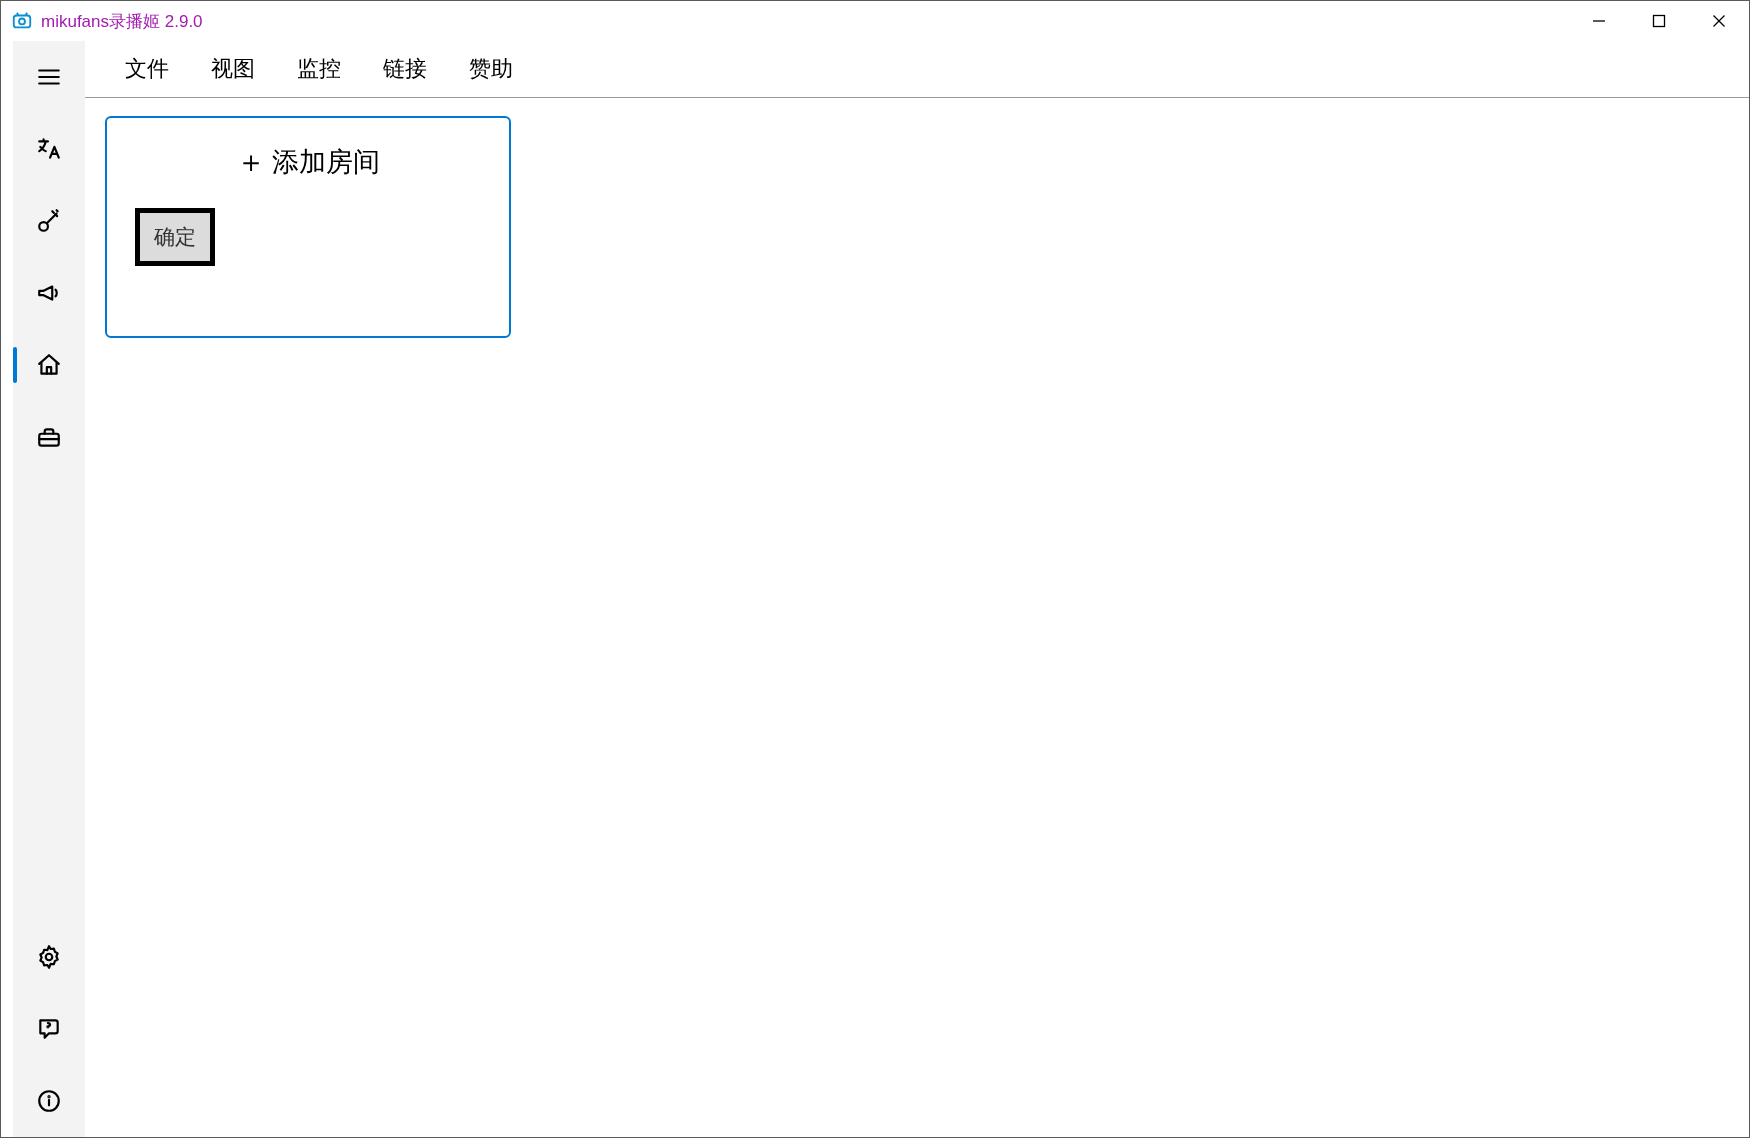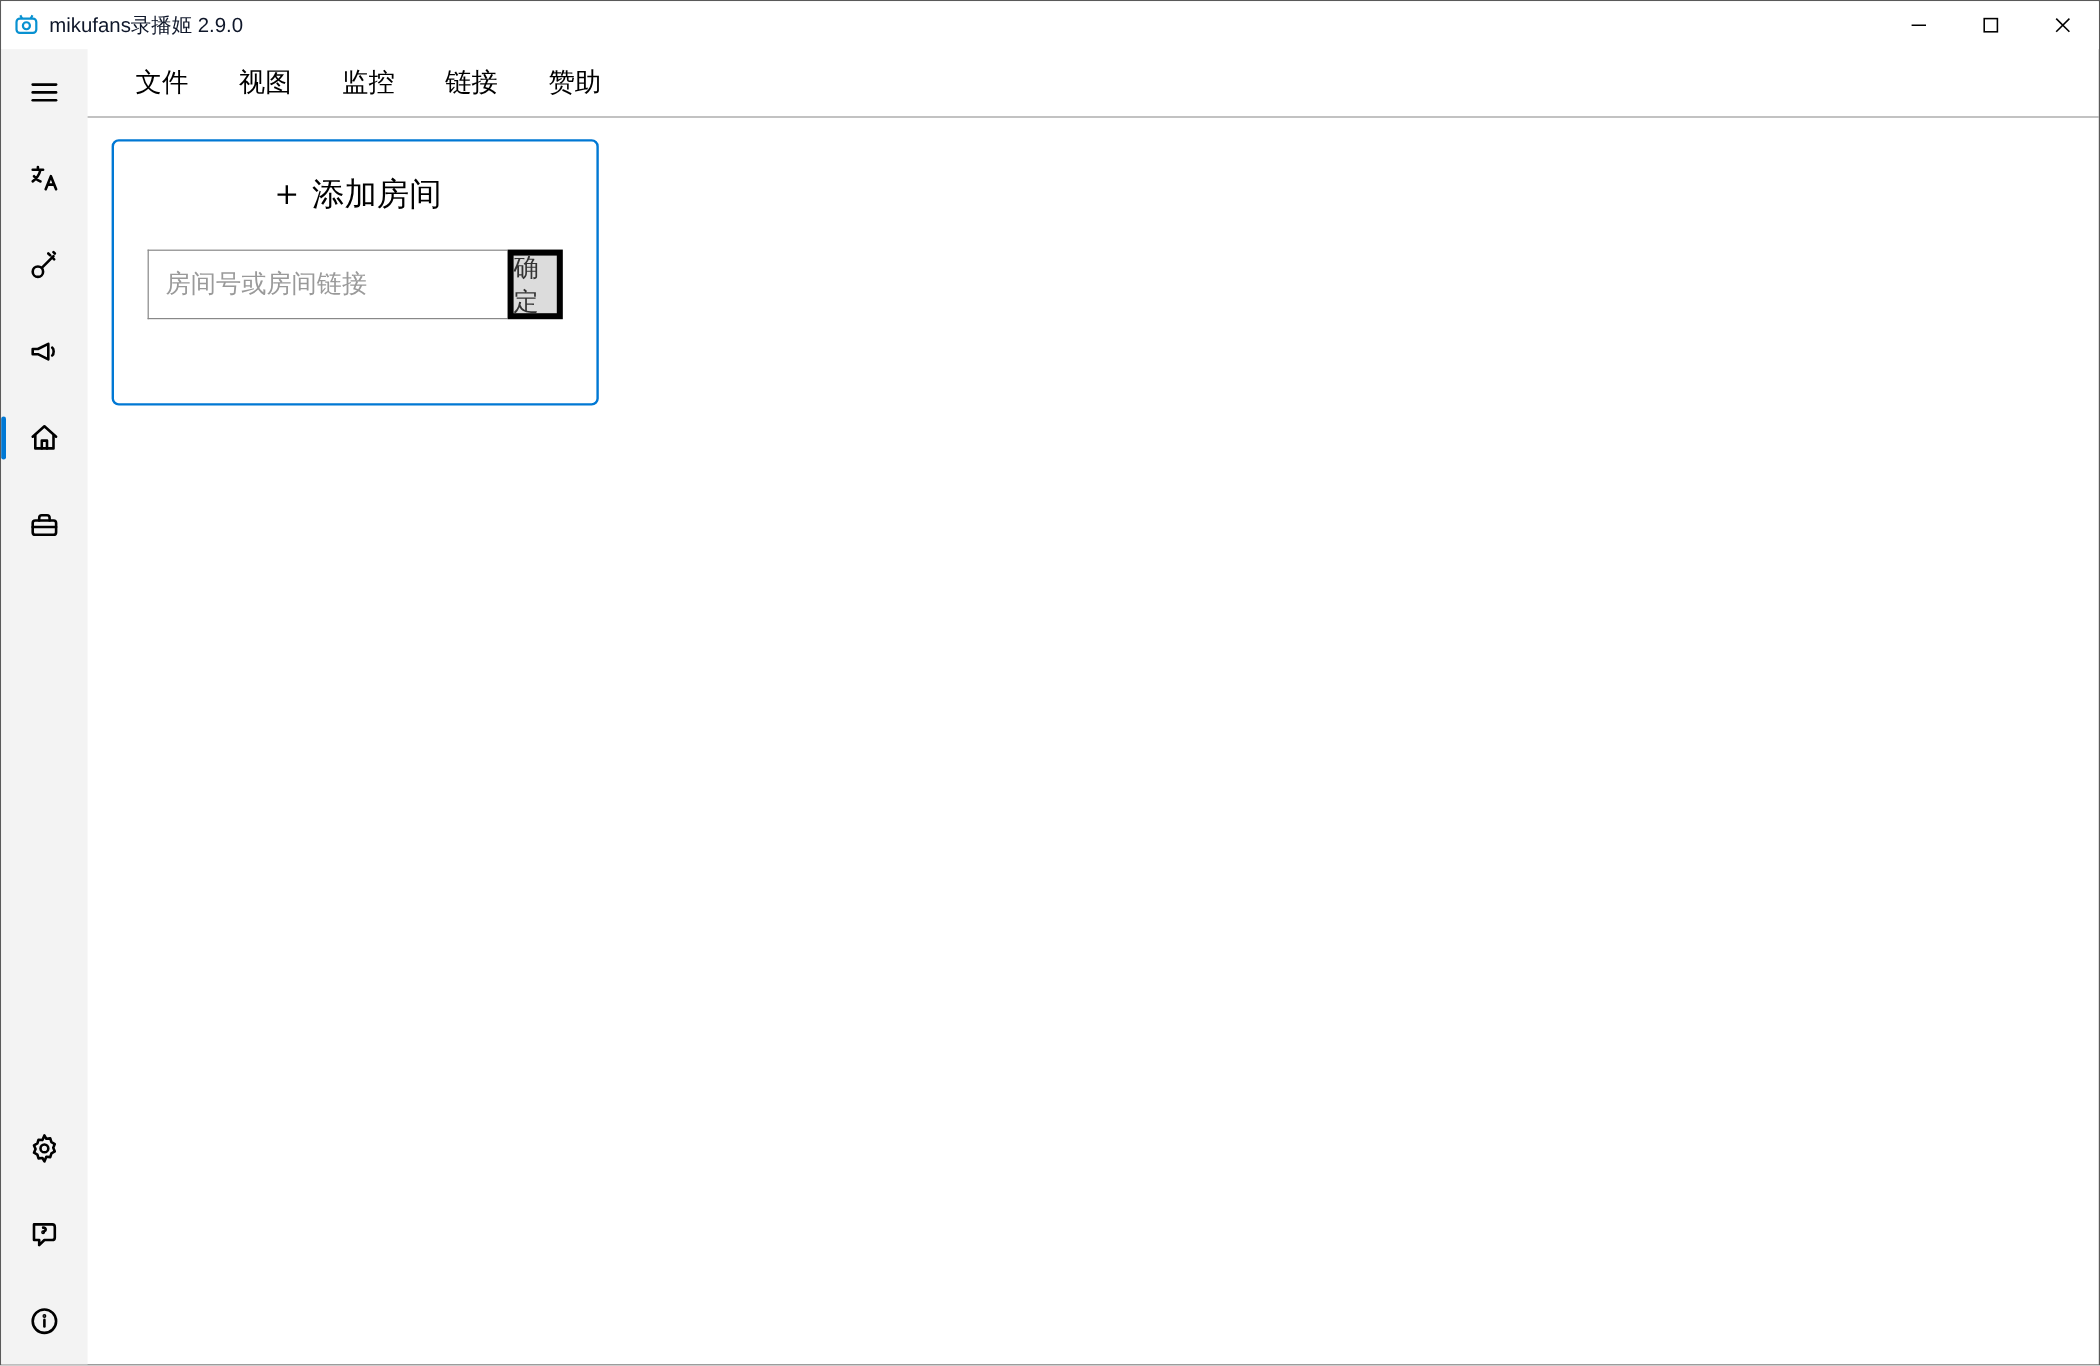--- a/index.html
+++ b/index.html
@@ -26,21 +26,21 @@
     background: #fff;
     flex-shrink: 0;
   }
   .titlebar .app-icon {
     width: 22px; height: 22px;
     margin-right: 8px;
     display:flex;align-items:center;justify-content:center;
   }
   .titlebar .title-text {
     font-size: 17px;
-    color: #0f172a;
+    color: #a21caf;
   }
   .win-controls {
     margin-left: auto;
     display: flex;
     height: 100%;
   }
   .win-btn {
     width: 60px;
     height: 100%;
     display: flex;
@@ -49,20 +49,21 @@
     font-size: 16px;
     color: #000;
   }
   .win-btn svg { width: 14px; height: 14px; }
 
   
   .body-area {
     flex: 1;
     display: flex;
     min-height: 0;
+    padding-left: 12px;
   }
 
   
   .sidebar {
     width: 72px;
     background: #f3f3f3;
     display: flex;
     flex-direction: column;
     align-items: stretch;
     flex-shrink: 0;
@@ -279,21 +280,20 @@
         <span class="menu-item">赞助</span>
       </div>
 
       <div class="content">
         <div class="add-card">
           <div class="add-card-title">
             <span class="plus">＋</span>
             <span>添加房间</span>
           </div>
           <div class="input-row">
-            <input class="room-input" type="text" placeholder="房间号或房间链接" style="">
             <div class="confirm-btn">确定</div>
           </div>
         </div>
       </div>
     </div>
 
   </div>
 </div>
 
 </body></html>

